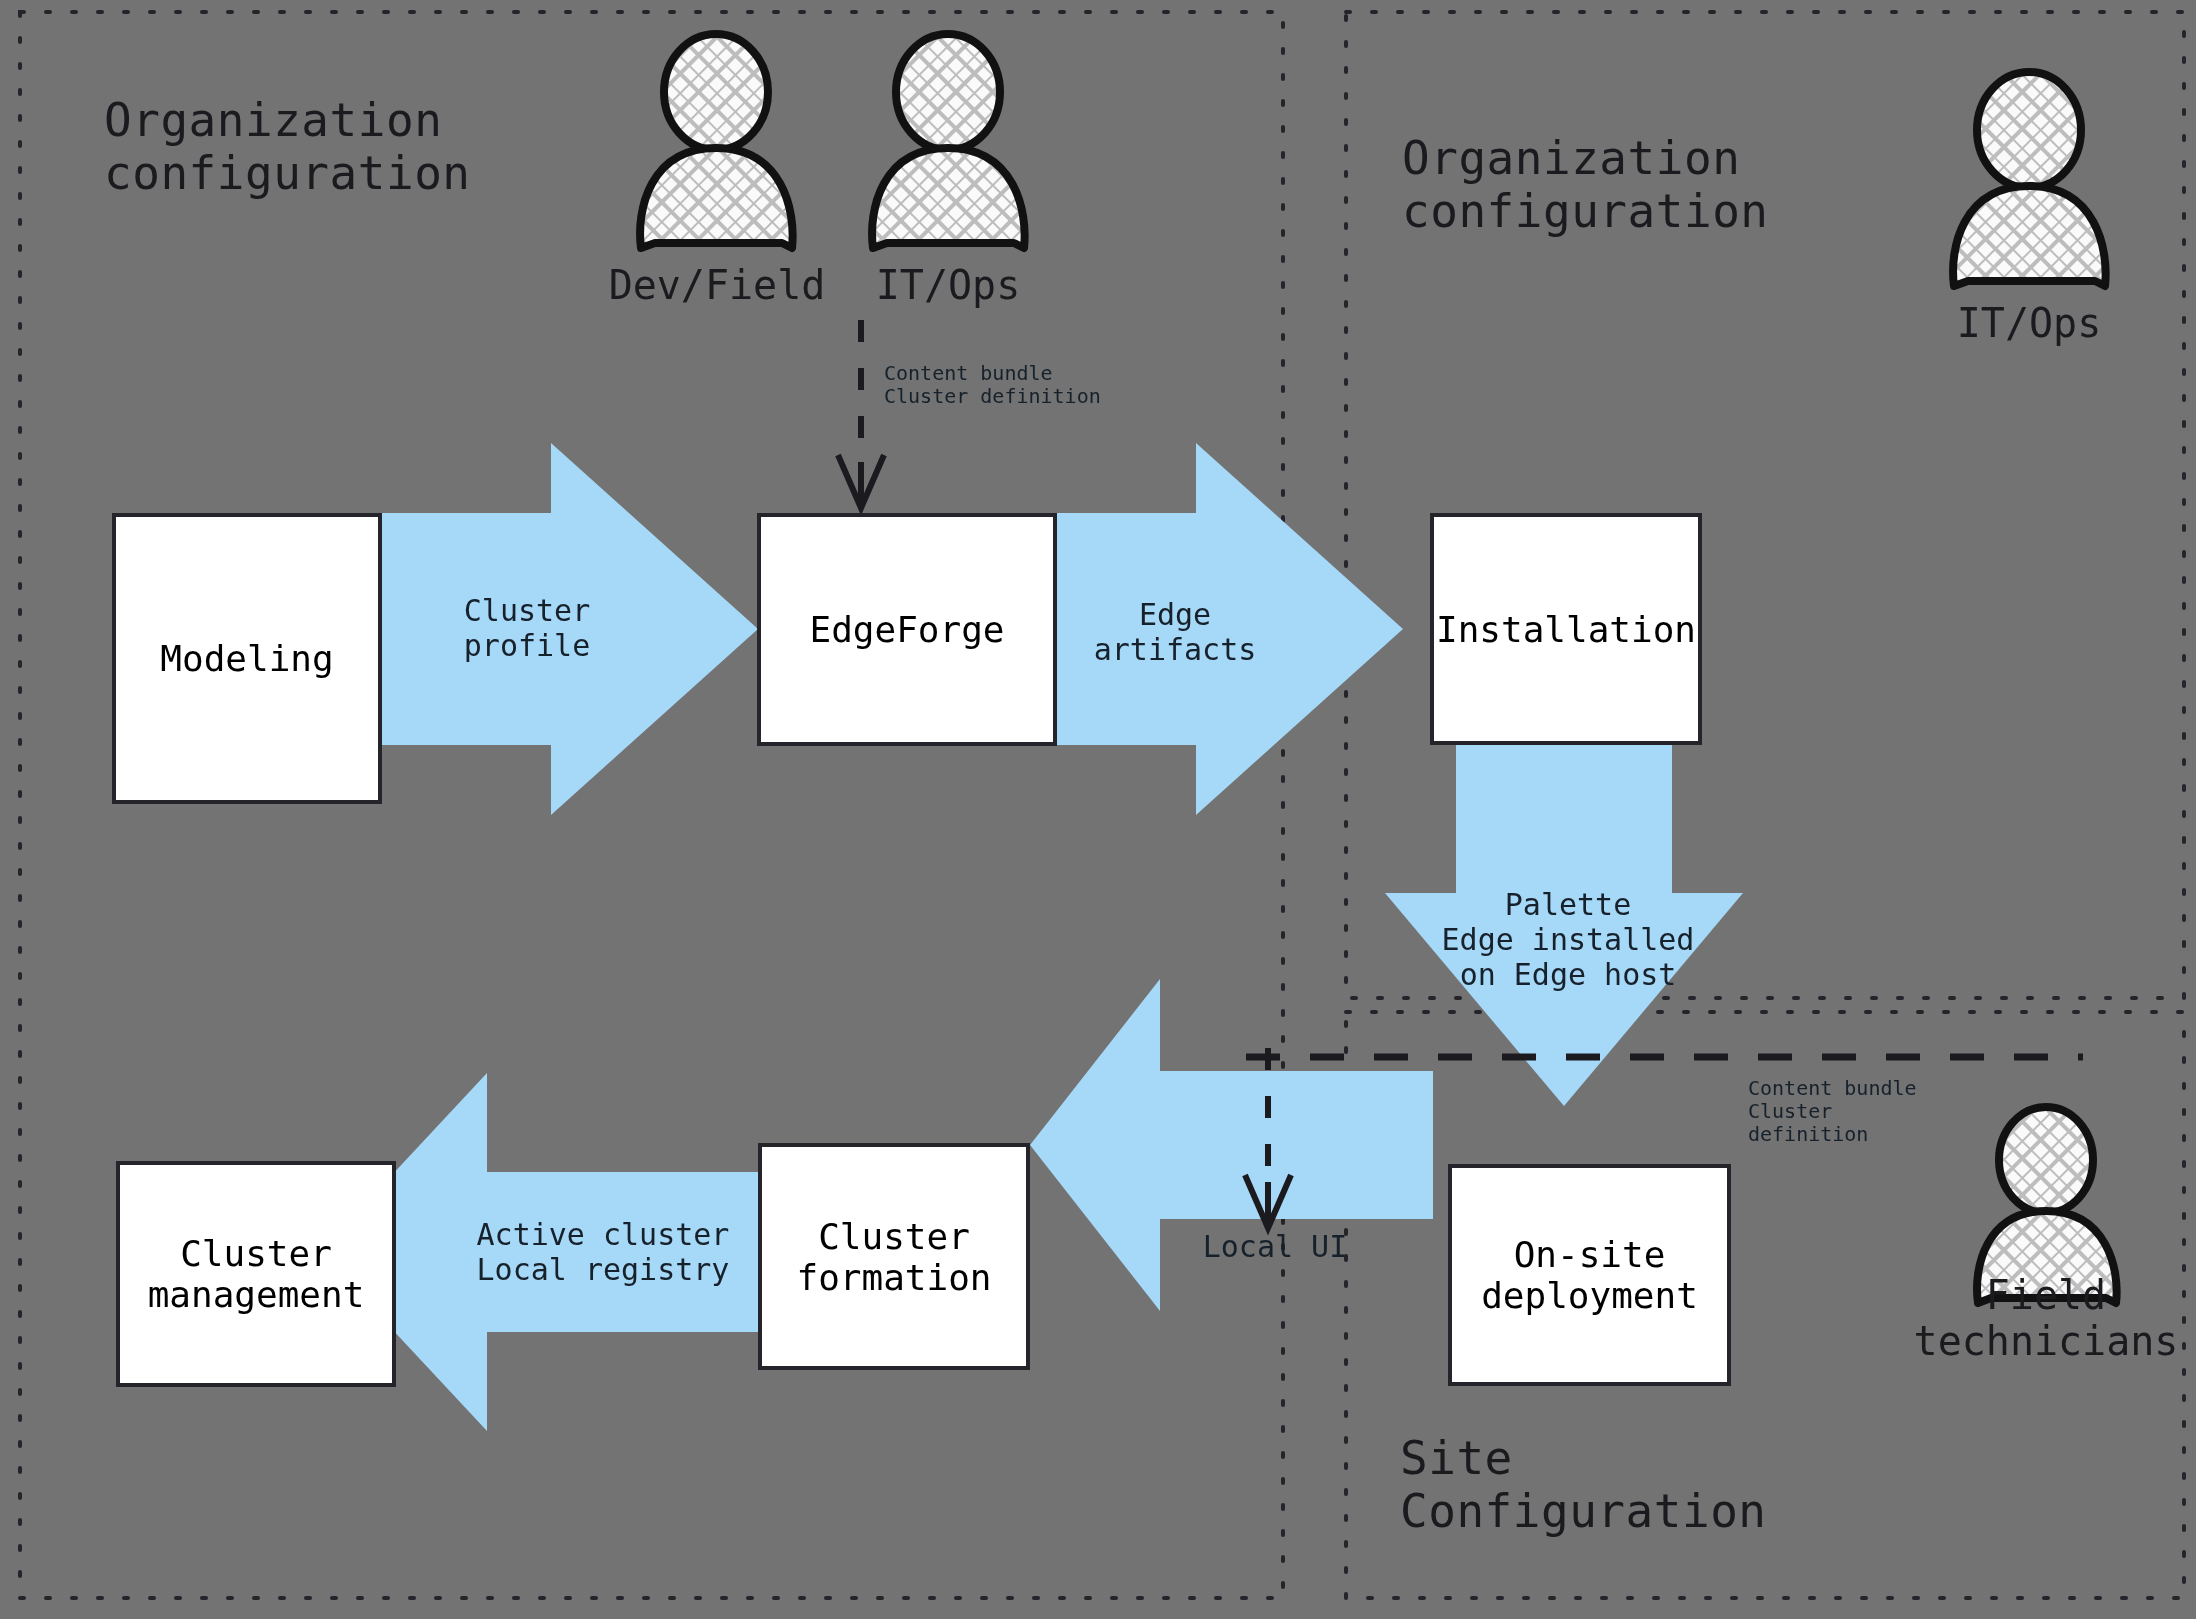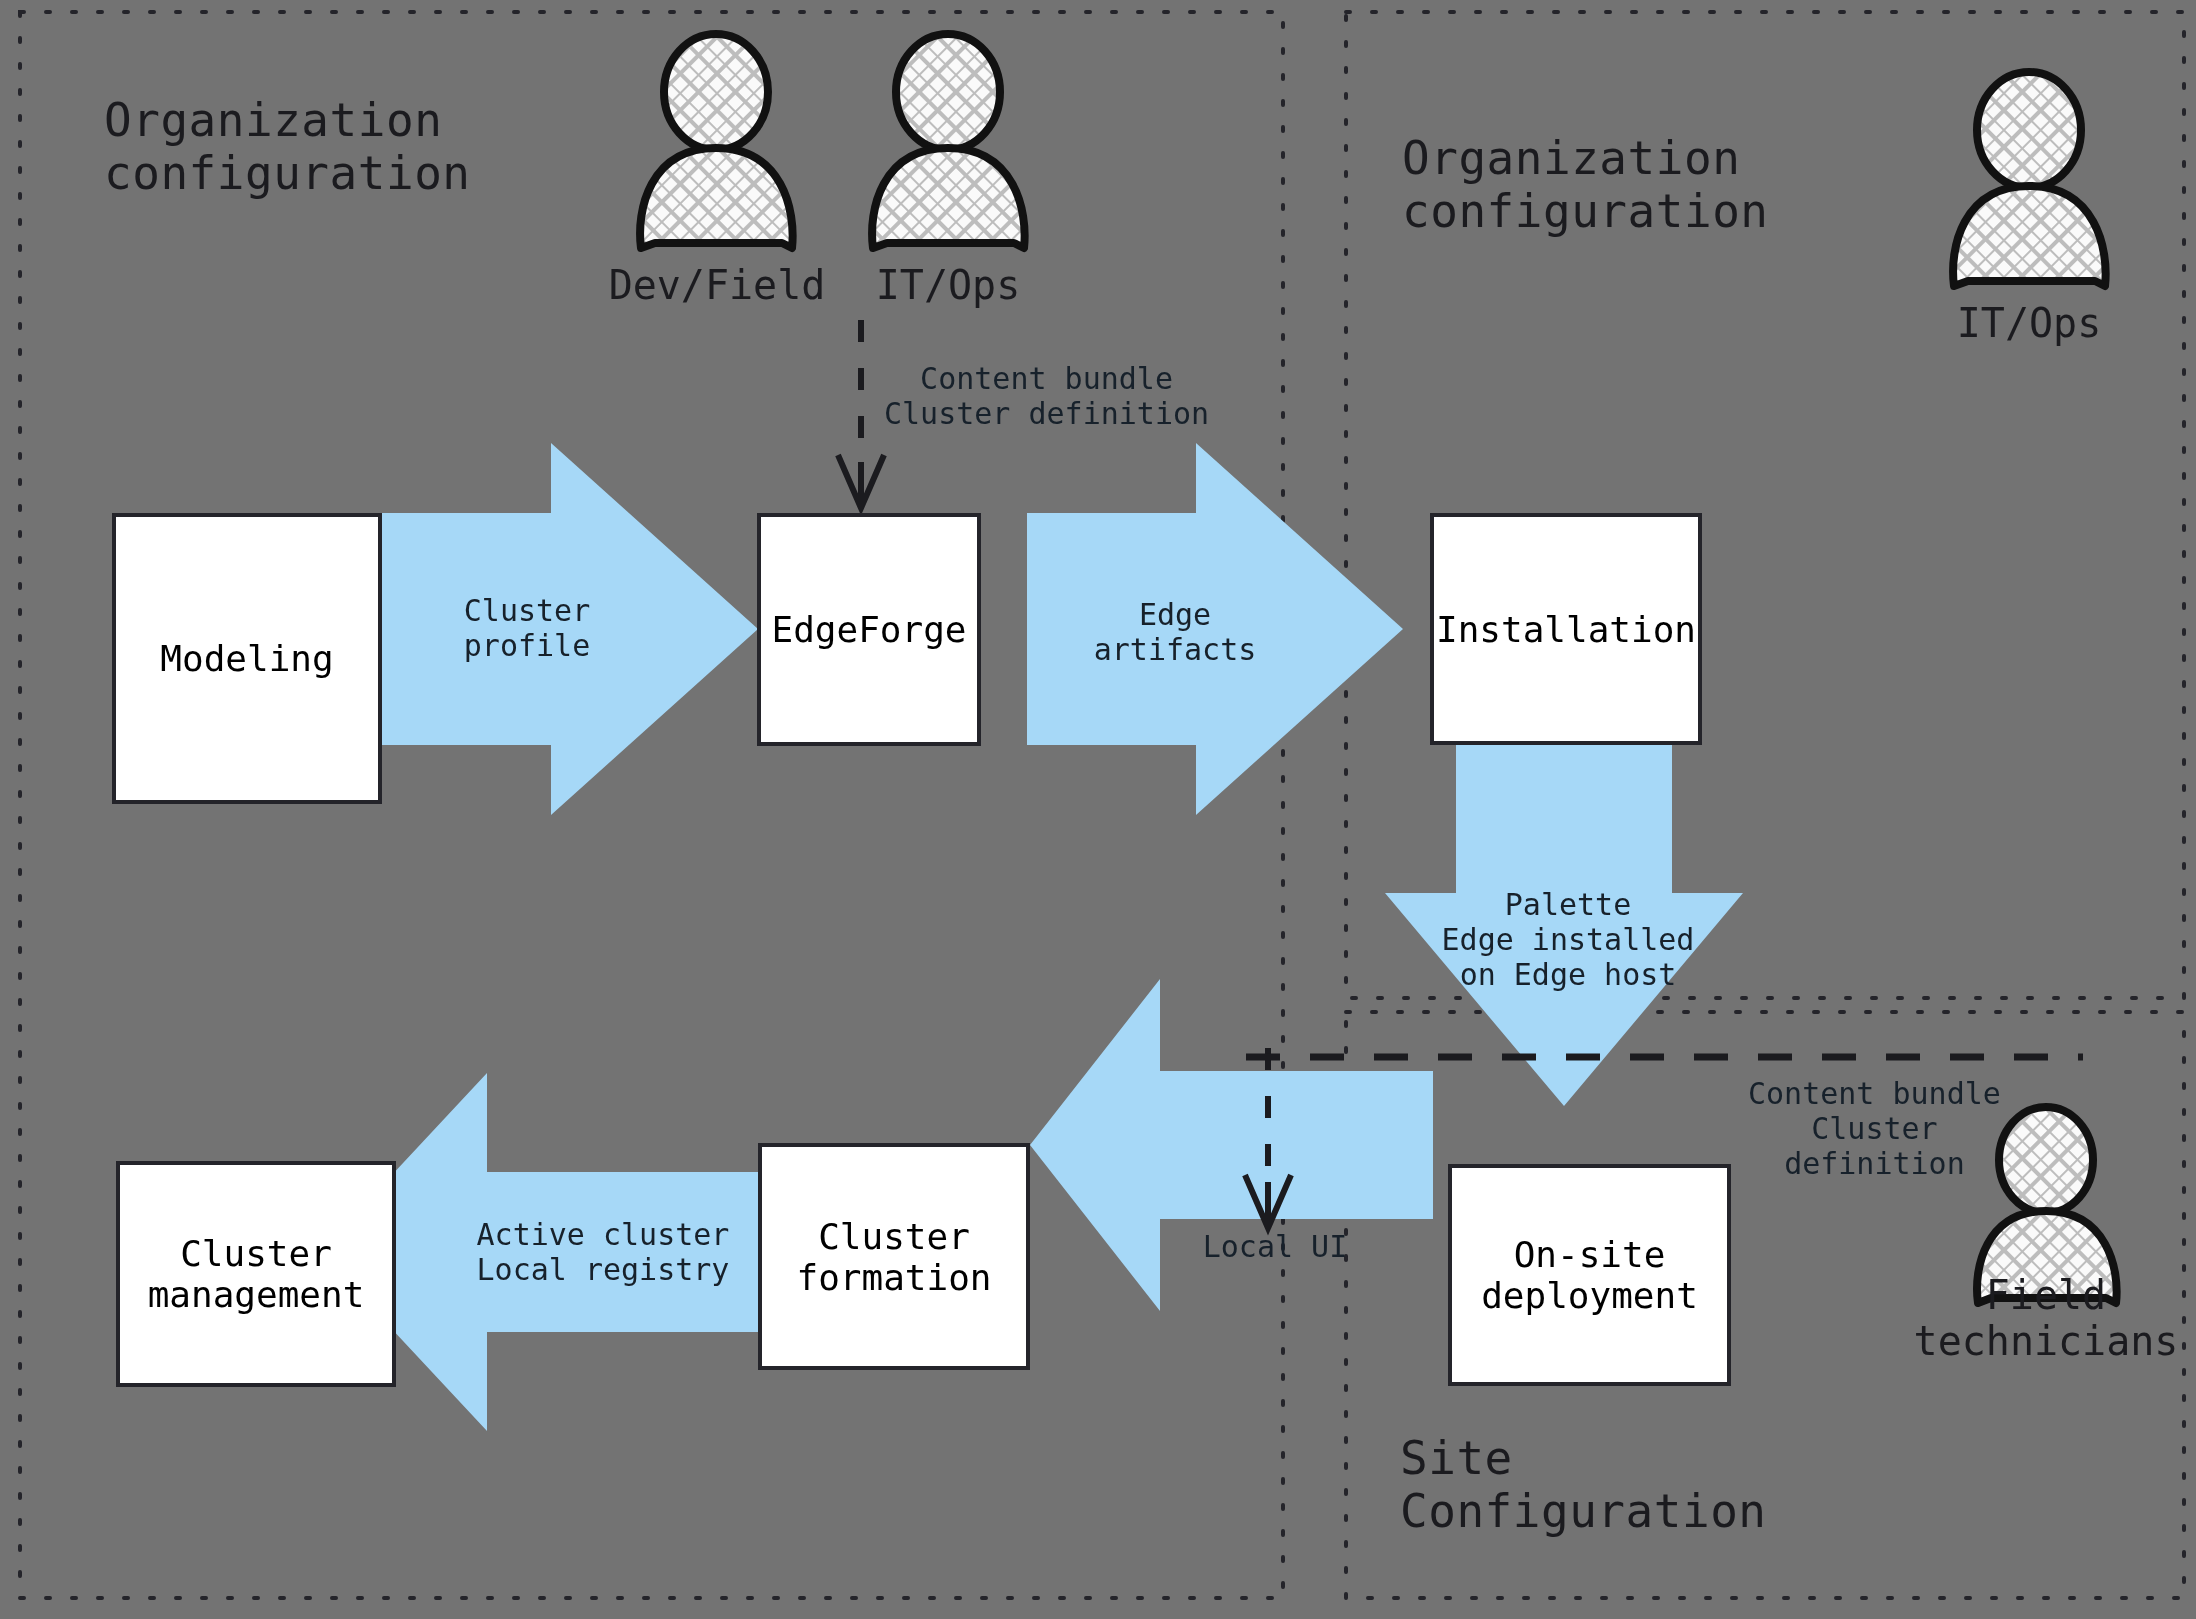--- a/index.html
+++ b/index.html
@@ -39,23 +39,22 @@
   .arrow-label {
     font-size: 30px;
     text-align: center;
     color: #17212b;
   }
   .actor-label {
     font-size: 40px;
     text-align: center;
   }
   .note-label {
-    font-size: 30px;
+    font-size: 20px;
     color: #17212b;
-    text-align: center;
   }
   .nodebox {
     position: absolute;
     background: #ffffff;
     border: 4px solid #24242a;
     box-sizing: border-box;
     display: flex;
     align-items: center;
     justify-content: center;
   }
@@ -151,21 +150,21 @@
   <div class="txt actor-label" style="left:862px; top:262px; width:172px;">IT/Ops</div>
 
   <div class="txt actor-label" style="left:1943px; top:300px; width:172px;">IT/Ops</div>
 
   <div class="txt actor-label" style="left:1890px; top:1272px; width:312px; text-align:center;"><span>Field</span><br><span>technicians</span></div>
 
   <div class="nodebox" style="left:112px; top:513px; width:270px; height:291px;">
     <div class="box-label">Modeling</div>
   </div>
 
-  <div class="nodebox" style="left:757px; top:513px; width:224px; height:233px;">
+  <div class="nodebox" style="left:757px; top:513px; width:300px; height:233px;">
     <div class="box-label">EdgeForge</div>
   </div>
 
   <div class="nodebox" style="left:1448px; top:1164px; width:283px; height:222px; flex-direction:column;">
     <div class="box-label"><span>On-site</span><br><span>deployment</span></div>
   </div>
 
   <div class="nodebox" style="left:1430px; top:513px; width:272px; height:232px;">
     <div class="box-label">Installation</div>
   </div>

